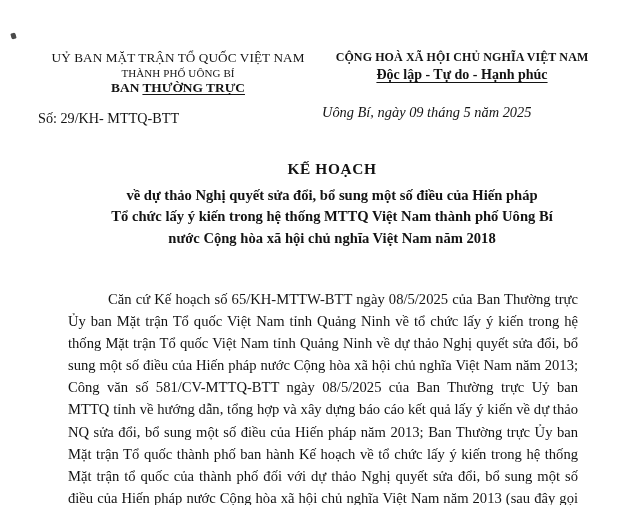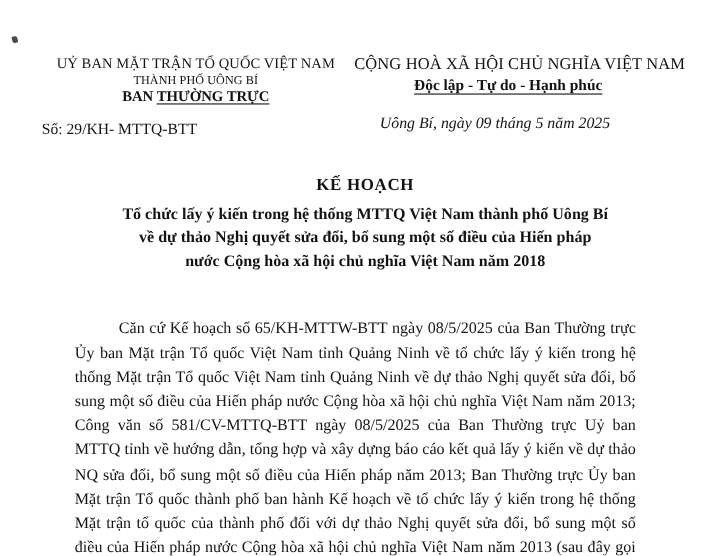--- a/index.html
+++ b/index.html
@@ -67,22 +67,22 @@
     margin-top: 0px;
     white-space: nowrap;
   }
   .org-bold .u {
     text-decoration: underline;
     text-underline-offset: 2px;
     text-align: right;
   }
 
   .nat-line1 {
-    font-weight: normal;
-    font-size: 15px;
+    font-weight: bold;
+    font-size: 12px;
     letter-spacing: .1px;
     white-space: nowrap;
   }
   .nat-line2 {
     font-weight: bold;
     font-size: 14px;
     margin-top: 1px;
     white-space: nowrap;
     font-family: Liberation Serif, serif;
   }
@@ -96,23 +96,23 @@
     top: 110px;
     left: 38px;
     width: 280px;
     font-size: 14.2px;
     white-space: nowrap;
   }
 
   .datestamp {
     position: absolute;
     top: 104px;
-    left: 307px;
+    left: 322px;
     width: 286px;
-    text-align: center;
+    text-align: left;
     font-style: italic;
     font-size: 14.4px;
     white-space: nowrap;
   }
 
   
   .title-wrap {
     position: absolute;
     top: 160px;
     left: 72px;
@@ -168,21 +168,21 @@
 
   </div>
 
   <div class="docnum">Số: 29/KH- MTTQ-BTT</div>
 
   <div class="datestamp">Uông Bí, ngày 09 tháng 5 năm 2025</div>
 
   <div class="title-wrap">
     <div class="doc-type">KẾ HOẠCH</div>
     <div class="doc-subtitle">
+      <span class="sub-line">về dự thảo Nghị quyết sửa đổi, bổ sung một số điều của Hiến pháp</span>
       <span class="sub-line">Tổ chức lấy ý kiến trong hệ thống MTTQ Việt Nam thành phố Uông Bí</span>
-      <span class="sub-line">về dự thảo Nghị quyết sửa đổi, bổ sung một số điều của Hiến pháp</span>
       <span class="sub-line">nước Cộng hòa xã hội chủ nghĩa Việt Nam năm 2018</span>
     </div>
   </div>
 
   <div class="body-text">Căn cứ Kế hoạch số 65/KH-MTTW-BTT ngày 08/5/2025 của Ban Thường trực Ủy ban Mặt trận Tổ quốc Việt Nam tỉnh Quảng Ninh về tổ chức lấy ý kiến trong hệ thống Mặt trận Tổ quốc Việt Nam tỉnh Quảng Ninh về dự thảo Nghị quyết sửa đổi, bổ sung một số điều của Hiến pháp nước Cộng hòa xã hội chủ nghĩa Việt Nam năm 2013; Công văn số 581/CV-MTTQ-BTT ngày 08/5/2025 của Ban Thường trực Uỷ ban MTTQ tỉnh về hướng dẫn, tổng hợp và xây dựng báo cáo kết quả lấy ý kiến về dự thảo NQ sửa đổi, bổ sung một số điều của Hiến pháp năm 2013; Ban Thường trực Ủy ban Mặt trận Tổ quốc thành phố ban hành Kế hoạch về tổ chức lấy ý kiến trong hệ thống Mặt trận tổ quốc của thành phố đối với dự thảo Nghị quyết sửa đổi, bổ sung một số điều của Hiến pháp nước Cộng hòa xã hội chủ nghĩa Việt Nam năm 2013 (sau đây gọi là dự thảo Nghị quyết), cụ thể như sau:</div>
 
 </div>
 
 </body></html>

